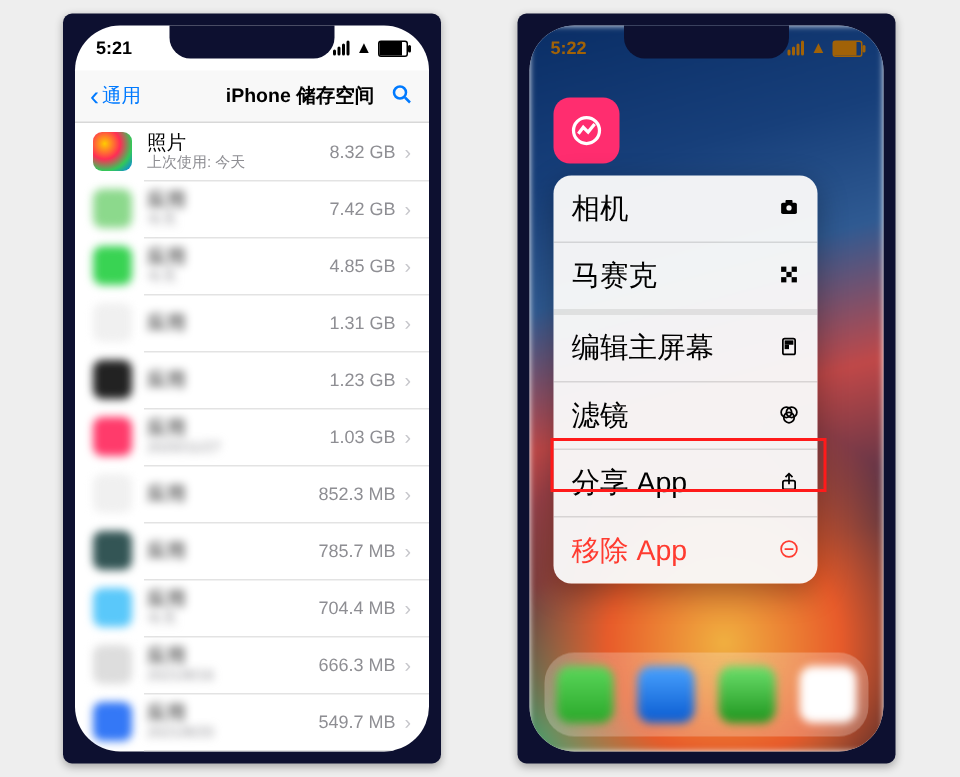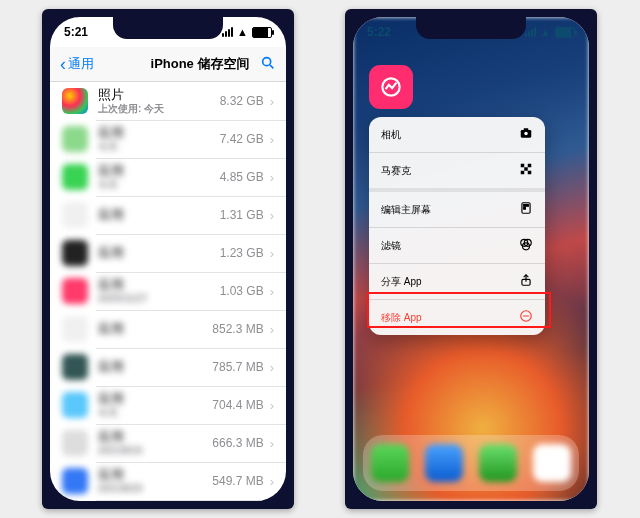--- a/index.html
+++ b/index.html
@@ -4,21 +4,21 @@
 <style>
   html,body{margin:0;padding:0;background:#eee;font-family:-apple-system,BlinkMacSystemFont,"Helvetica Neue",Arial,sans-serif;}
   .stage{width:640px;height:518px;position:relative;background:#eee;}
   .phone{position:absolute;width:252px;height:500px;background:#0d1030;border-radius:6px;box-shadow:0 2px 6px rgba(0,0,0,.3);}
   .phone.left{left:42px;top:9px;}
   .phone.right{left:345px;top:9px;}
   .screen{position:absolute;left:8px;top:8px;right:8px;bottom:8px;border-radius:30px;overflow:hidden;background:#fff;}
   .notch{position:absolute;left:50%;top:8px;transform:translateX(-50%);width:110px;height:22px;background:#0d1030;border-radius:0 0 14px 14px;z-index:50;}
   
   .statusbar{height:30px;display:flex;align-items:center;justify-content:space-between;padding:0 14px;font-size:12px;font-weight:600;}
-  .statusbar.light{color:#0c4a6e;}
+  .statusbar.light{color:#a16207;}
   .sb-right{display:flex;align-items:center;gap:4px;}
   .sig{display:flex;gap:1px;align-items:flex-end;}
   .sig i{width:2px;background:currentColor;border-radius:1px;}
   .sig i:nth-child(1){height:4px}.sig i:nth-child(2){height:6px}.sig i:nth-child(3){height:8px}.sig i:nth-child(4){height:10px}
   .wifi{font-size:11px;}
   .batt{width:18px;height:9px;border:1px solid currentColor;border-radius:2px;position:relative;}
   .batt::after{content:"";position:absolute;right:-3px;top:2px;width:2px;height:5px;background:currentColor;border-radius:1px;}
   .batt i{display:block;height:100%;width:85%;background:currentColor;}
   
   .navbar{height:34px;display:flex;align-items:center;justify-content:space-between;padding:0 10px;border-bottom:0.5px solid #d8d8d8;background:#f8f8f8;font-size:13px;}
@@ -29,38 +29,38 @@
   
   .list{overflow:hidden;}
   .row{display:flex;align-items:center;height:38px;padding:0 12px;position:relative;}
   .row::after{content:"";position:absolute;left:46px;right:0;bottom:0;height:.5px;background:#e3e3e3;}
   .icon{width:26px;height:26px;border-radius:6px;margin-right:10px;filter:blur(0);}
   .phot{background:radial-gradient(circle at 30% 30%,#ffcc00,#ff2d55 40%,#34c759 70%,#007aff);}
   .blur .icon{filter:blur(3px);}
   .blur .meta{filter:blur(3px);}
   .meta{flex:1;display:flex;flex-direction:column;line-height:1.15;}
   .name{font-size:13px;color:#000;}
-  .sub{font-size:10px;color:#8e8e93;font-weight:bold;}
+  .sub{font-size:10px;color:#8e8e93;}
   .size{font-size:12px;color:#8e8e93;margin-right:6px;white-space:nowrap;}
   .disclosure{color:#c7c7cc;font-size:13px;}
   
   .home-bg{position:absolute;inset:0;background:
     radial-gradient(circle at 55% 85%, #f0b040 0%, #e85b2a 18%, rgba(232,91,42,0) 36%),
     radial-gradient(circle at 25% 110%, #3fbf8f 0%, #2aa879 14%, rgba(42,168,121,0) 30%),
     linear-gradient(165deg,#0a2e66 0%,#173f7a 20%,#2f5a92 35%,#c04848 52%,#3b2d46 72%,#1b1b2a 100%);
     filter:blur(2px);}
   .dock{position:absolute;left:10px;right:10px;bottom:10px;height:56px;border-radius:20px;background:rgba(255,255,255,.24);backdrop-filter:blur(6px);display:flex;justify-content:space-around;align-items:center;}
   .dock .app{width:38px;height:38px;border-radius:9px;filter:blur(3px);}
   .c1{background:linear-gradient(#5bd75b,#2aa82a);}
   .c2{background:linear-gradient(#4aa3ff,#0a5bd1);}
   .c3{background:linear-gradient(#6de06d,#1e951e);}
   .c4{background:#fff;}
   .app-icon{position:absolute;left:16px;top:48px;width:44px;height:44px;border-radius:11px;background:#ff2d6f;display:flex;align-items:center;justify-content:center;}
   .app-icon svg{width:26px;height:26px;}
-  .menu{position:absolute;left:16px;top:100px;width:176px;background:rgba(248,248,248,.97);border-radius:12px;overflow:hidden;box-shadow:0 6px 20px rgba(0,0,0,.3);font-size:10px;}
+  .menu{position:absolute;left:16px;top:100px;width:176px;background:rgba(248,248,248,.97);border-radius:12px;overflow:hidden;box-shadow:0 6px 20px rgba(0,0,0,.3);font-size:19px;}
   .mrow{display:flex;align-items:center;justify-content:space-between;padding:9px 12px;color:#000;}
   .mrow + .mrow{border-top:.5px solid rgba(0,0,0,.12);}
   .mrow.sep{border-top:4px solid rgba(0,0,0,.08);}
   .mrow.remove{color:#ff3b30;}
   .redbox{position:absolute;border:2px solid #ff1a1a;pointer-events:none;}
   .mic{font-size:13px;}
 </style>
 </head>
 <body>
 <div class="stage">

